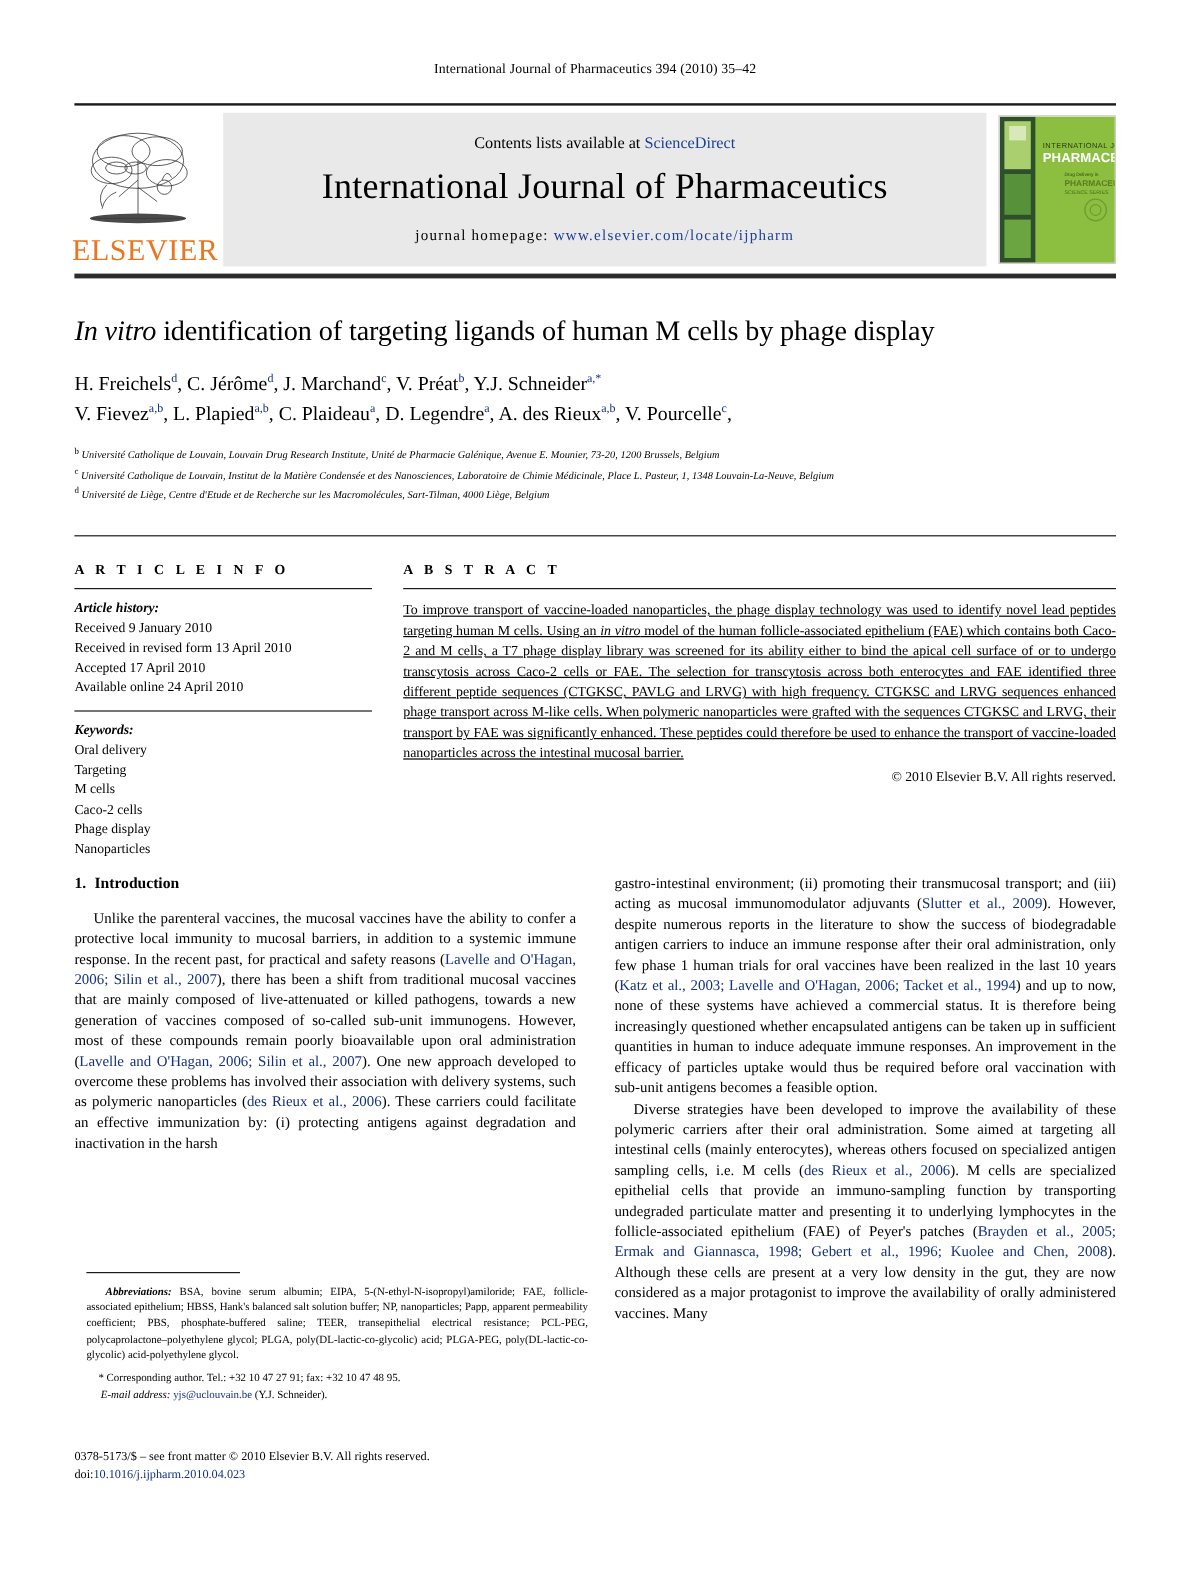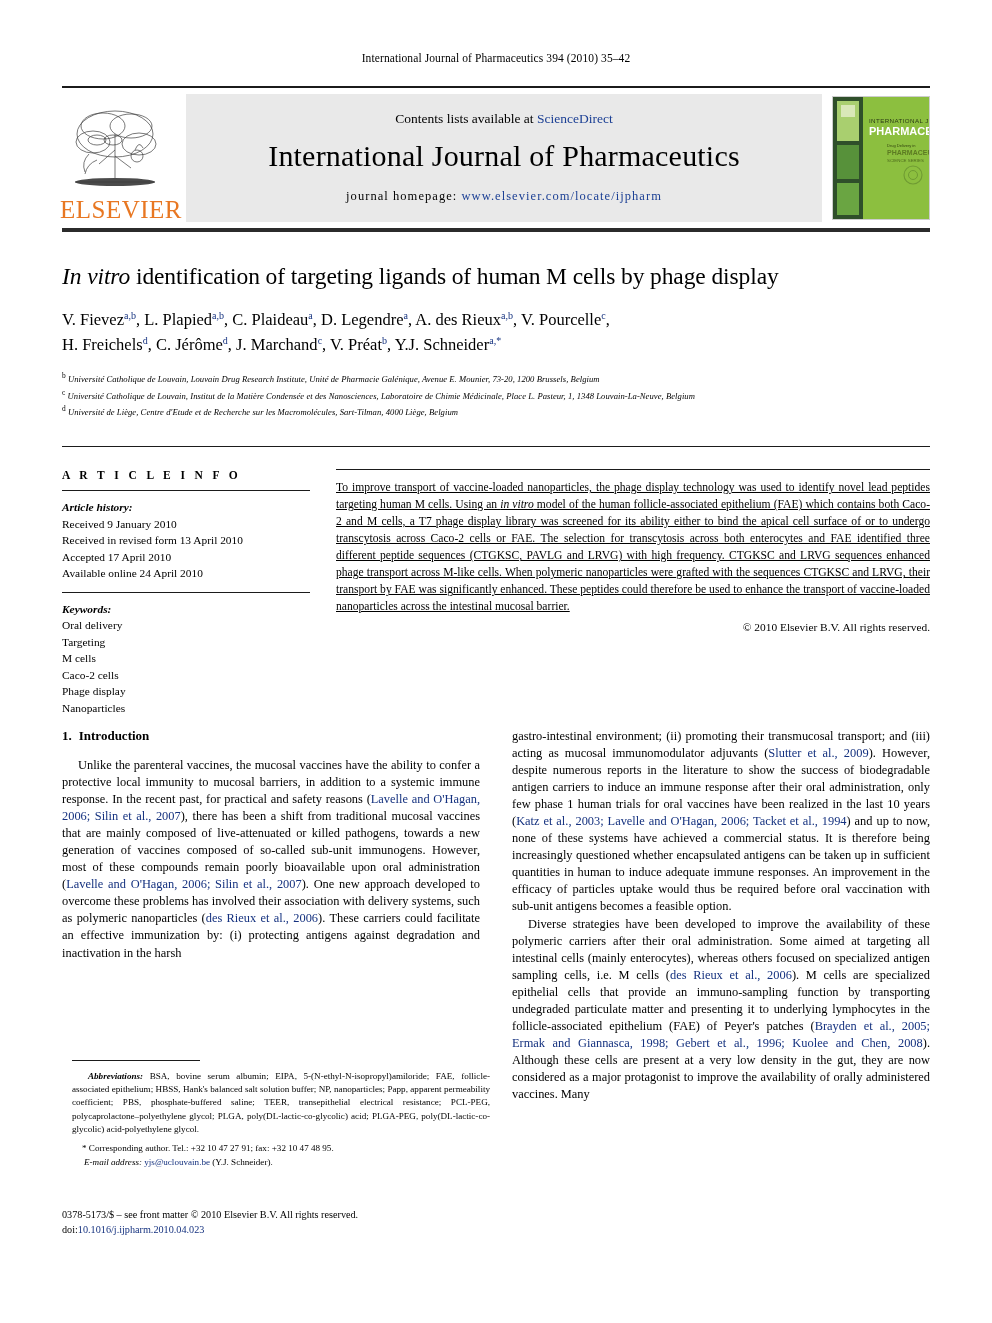--- a/index.html
+++ b/index.html
@@ -298,33 +298,33 @@
       </svg>
     </div>
   </div>
 
   <h1 class="article-title">
     <em>In vitro</em><span> identification of targeting ligands of human M cells by phage display</span>
   </h1>
 
   <div class="authors">
     <div>
+      <span><span>H. Freichels</span><sup>d</sup></span>,
+      <span><span>C. Jérôme</span><sup>d</sup></span>,
+      <span><span>J. Marchand</span><sup>c</sup></span>,
+      <span><span>V. Préat</span><sup>b</sup></span>,
+      <span><span>Y.J. Schneider</span><sup>a,*</sup></span>
+    </div>
+    <div>
       <span><span>V. Fievez</span><sup>a,b</sup></span>,
       <span><span>L. Plapied</span><sup>a,b</sup></span>,
       <span><span>C. Plaideau</span><sup>a</sup></span>,
       <span><span>D. Legendre</span><sup>a</sup></span>,
       <span><span>A. des Rieux</span><sup>a,b</sup></span>,
       <span><span>V. Pourcelle</span><sup>c</sup></span>,
-    </div>
-    <div>
-      <span><span>H. Freichels</span><sup>d</sup></span>,
-      <span><span>C. Jérôme</span><sup>d</sup></span>,
-      <span><span>J. Marchand</span><sup>c</sup></span>,
-      <span><span>V. Préat</span><sup>b</sup></span>,
-      <span><span>Y.J. Schneider</span><sup>a,*</sup></span>
     </div>
   </div>
 
   <div class="affiliations">
     <div class="row"><sup>b</sup> <span>Université Catholique de Louvain, Louvain Drug Research Institute, Unité de Pharmacie Galénique, Avenue E. Mounier, 73-20, 1200 Brussels, Belgium</span></div>
     <div class="row"><sup>c</sup> <span>Université Catholique de Louvain, Institut de la Matière Condensée et des Nanosciences, Laboratoire de Chimie Médicinale, Place L. Pasteur, 1, 1348 Louvain-La-Neuve, Belgium</span></div>
     <div class="row"><sup>d</sup> <span>Université de Liège, Centre d'Etude et de Recherche sur les Macromolécules, Sart-Tilman, 4000 Liège, Belgium</span></div>
   </div>
 
   <div class="info-abstract">
@@ -344,20 +344,21 @@
         <div>Oral delivery</div>
         <div>Targeting</div>
         <div>M cells</div>
         <div>Caco-2 cells</div>
         <div>Phage display</div>
         <div>Nanoparticles</div>
       </div>
     </div>
 
     <div class="col-abstract">
+      <div class="sec-head">A B S T R A C T</div>
       <div class="rule"></div>
       <div class="abstract-body">
         <span>To improve transport of vaccine-loaded nanoparticles, the phage display technology was used to identify novel lead peptides targeting human M cells. Using an </span><em>in vitro</em><span> model of the human follicle-associated epithelium (FAE) which contains both Caco-2 and M cells, a T7 phage display library was screened for its ability either to bind the apical cell surface of or to undergo transcytosis across Caco-2 cells or FAE. The selection for transcytosis across both enterocytes and FAE identified three different peptide sequences (CTGKSC, PAVLG and LRVG) with high frequency. CTGKSC and LRVG sequences enhanced phage transport across M-like cells. When polymeric nanoparticles were grafted with the sequences CTGKSC and LRVG, their transport by FAE was significantly enhanced. These peptides could therefore be used to enhance the transport of vaccine-loaded nanoparticles across the intestinal mucosal barrier.</span>
       </div>
       <div class="copyright">© 2010 Elsevier B.V. All rights reserved.</div>
     </div>
   </div>
 
   <div class="body-cols">
 

